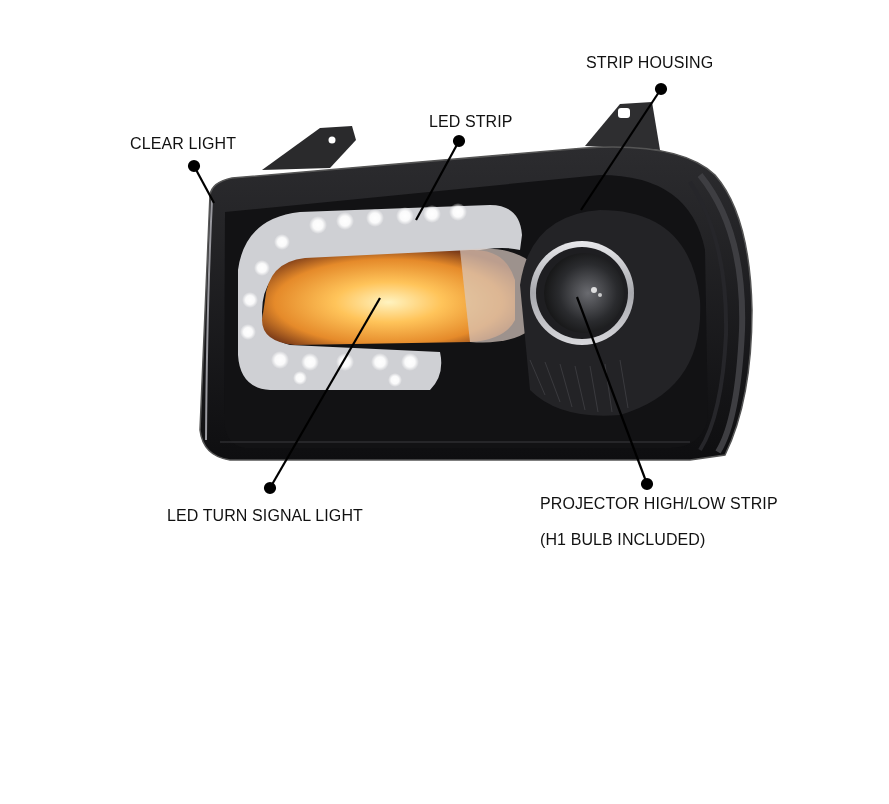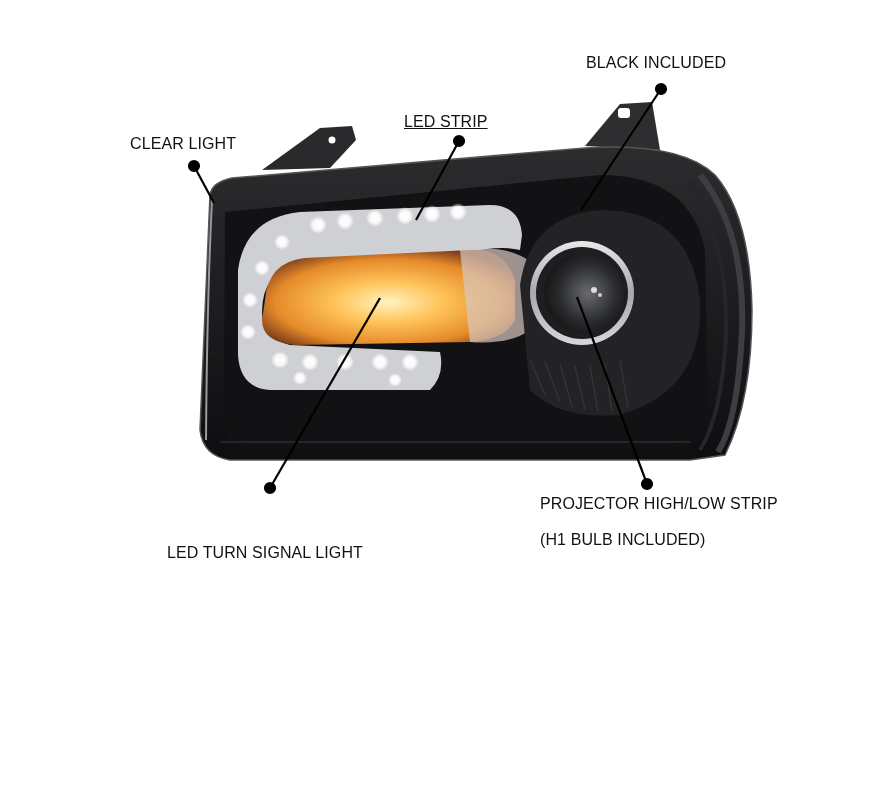--- a/index.html
+++ b/index.html
@@ -119,18 +119,18 @@
 
       <circle cx="270" cy="488" r="5"></circle>
       <line x1="270" y1="488" x2="380" y2="298"></line>
 
       <circle cx="647" cy="484" r="5"></circle>
       <line x1="647" y1="484" x2="577" y2="297"></line>
     </g>
   </svg>
 
   <div class="label" style="left:130px; top:134px;">CLEAR LIGHT</div>
-  <div class="label" style="left:404px; top:112px;text-decoration:underline;">LED STRIP</div>
-  <div class="label" style="left:586px; top:53px;">BLACK INCLUDED</div>
-  <div class="label" style="left:167px; top:506px;margin-top:37px;">LED TURN SIGNAL LIGHT</div>
+  <div class="label" style="left:429px; top:112px;">LED STRIP</div>
+  <div class="label" style="left:586px; top:53px;">STRIP HOUSING</div>
+  <div class="label" style="left:167px; top:506px;">LED TURN SIGNAL LIGHT</div>
   <div class="label" style="left:540px; top:494px;">PROJECTOR HIGH/LOW STRIP</div>
   <div class="label" style="left:540px; top:530px;">(H1 BULB INCLUDED)</div>
 </div>
 
 </body></html>

